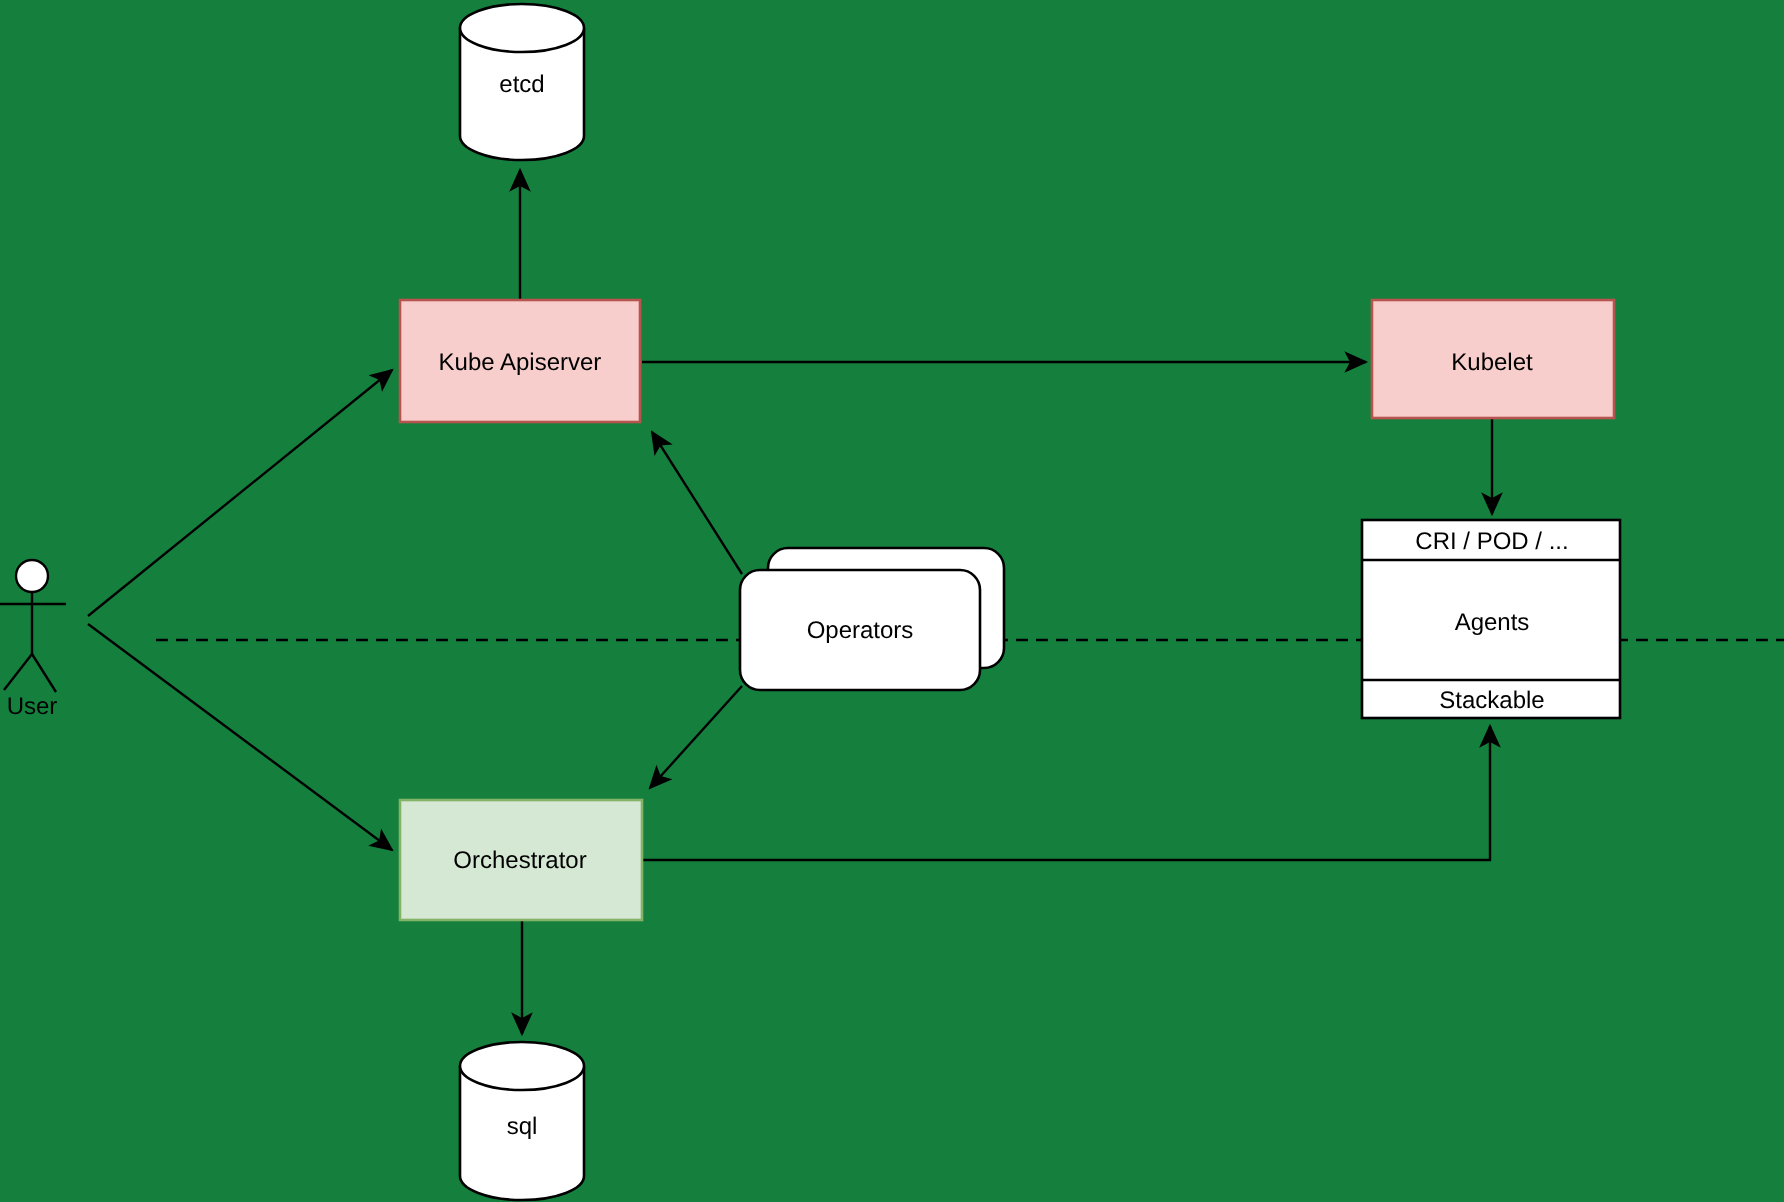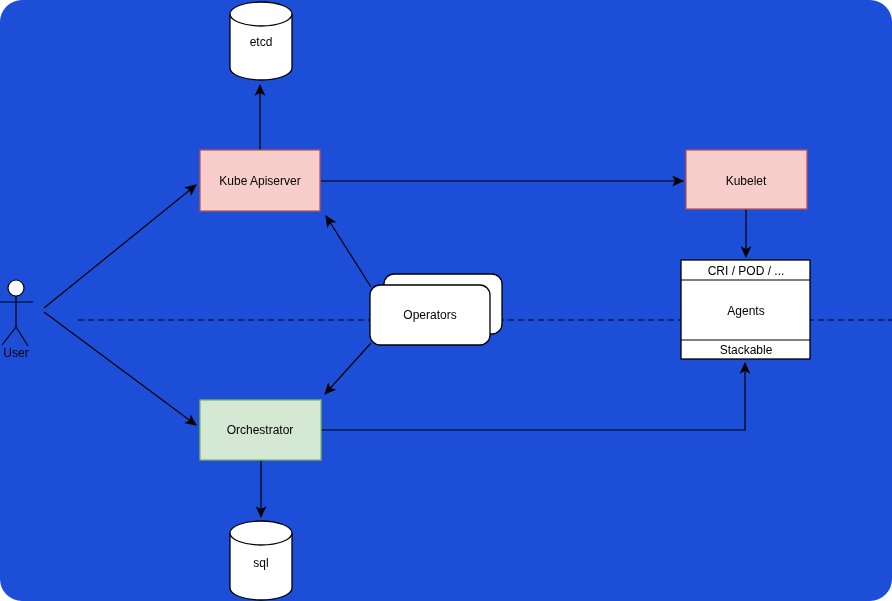--- a/index.html
+++ b/index.html
@@ -4,24 +4,23 @@
 <style>
   html, body {
     margin: 0;
     padding: 0;
     background: #ffffff;
   }
   .canvas {
     position: relative;
     width: 892px;
     height: 601px;
-    background: #1d4ed8;
+    background: #15803d;
     overflow: hidden;
     font-family: "Liberation Sans", sans-serif;
-    border-radius: 22px;
   }
   svg { display: block; }
   .lbl {
     font-family: "Liberation Sans", sans-serif;
     font-size: 12px;
     fill: #000000;
     text-anchor: middle;
   }
 </style>
 </head>

